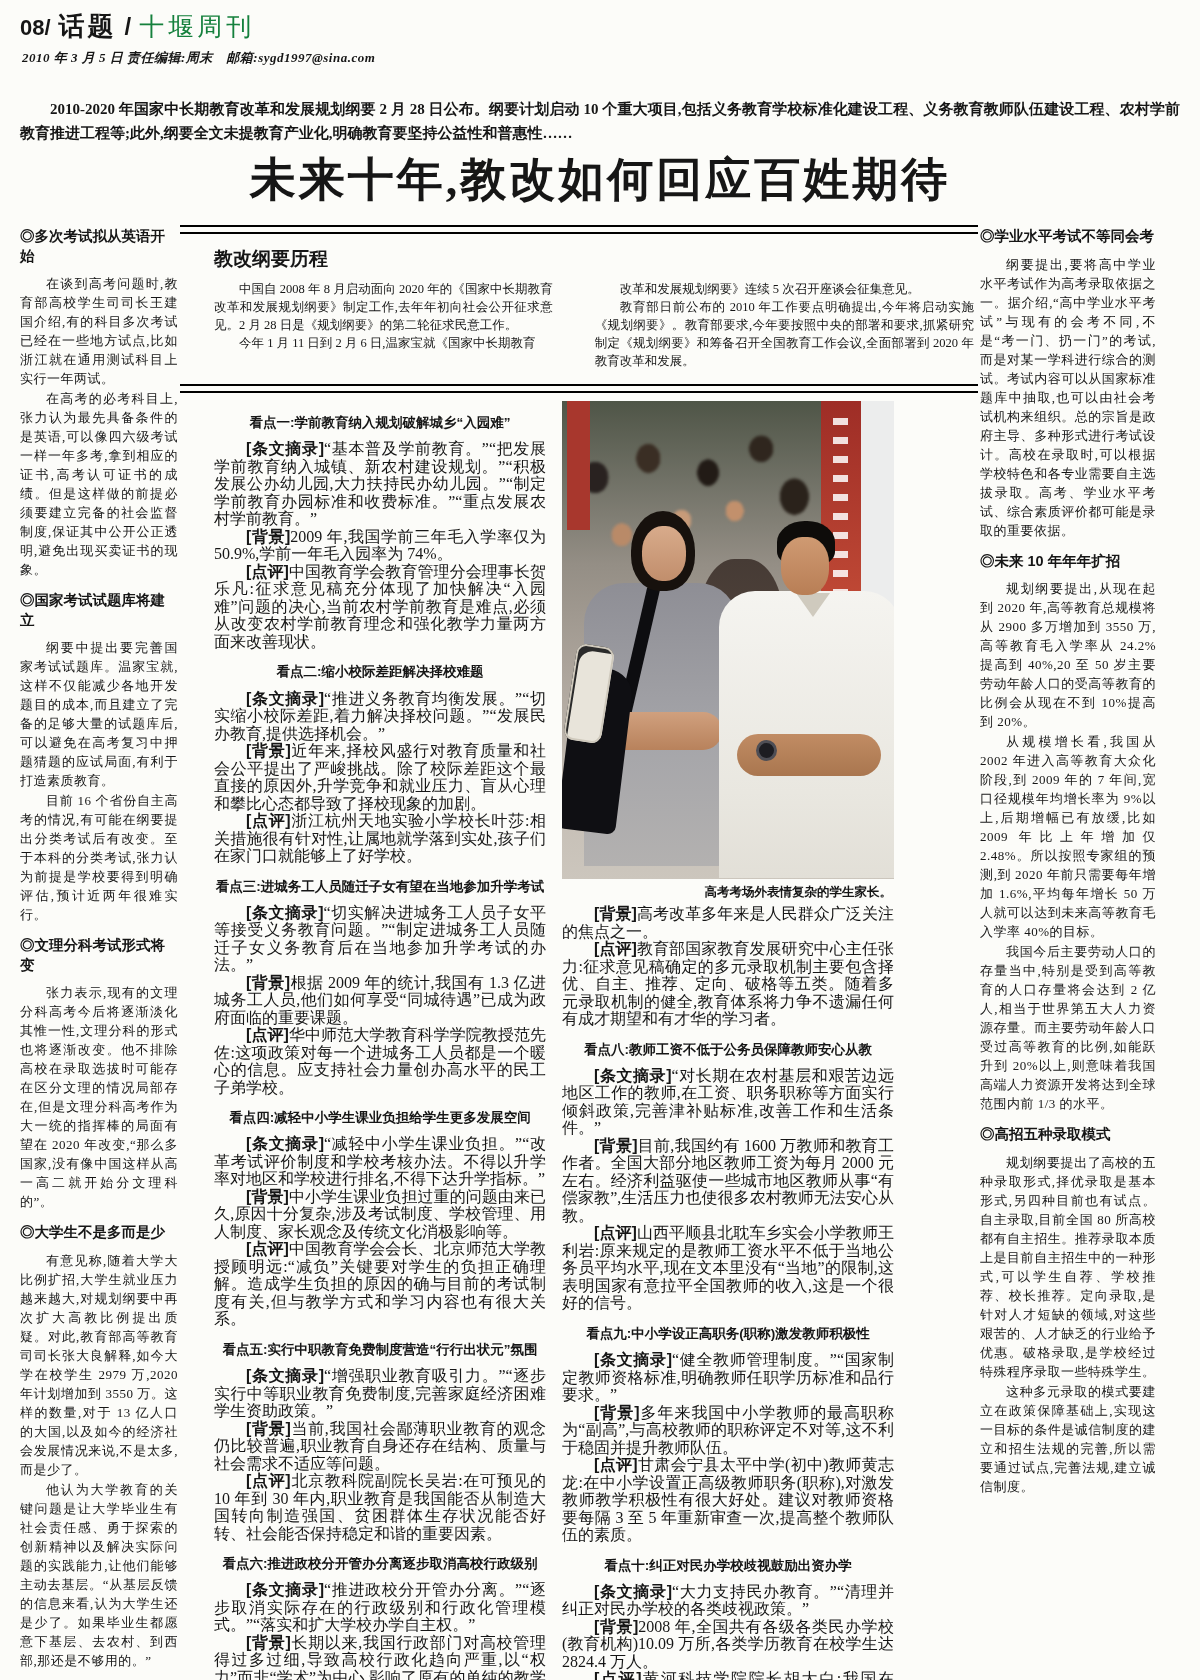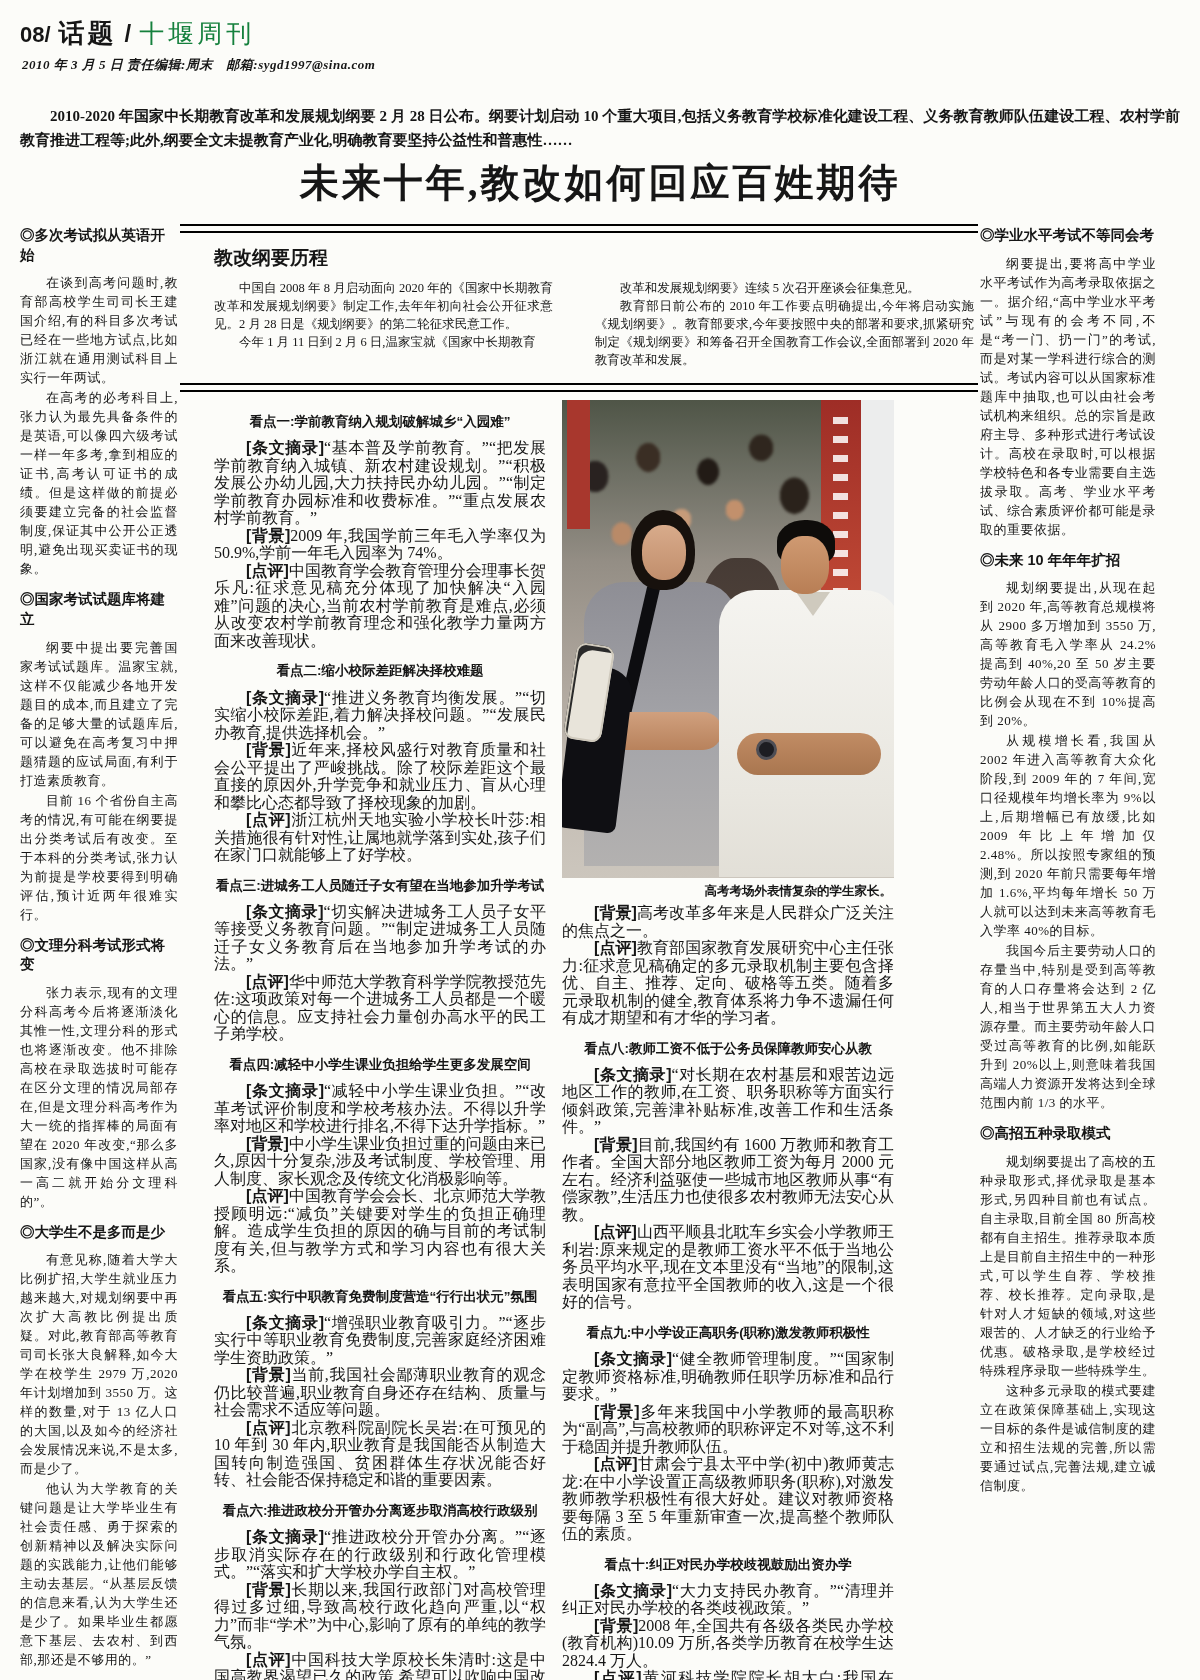--- a/index.html
+++ b/index.html
@@ -1,29 +1,29 @@
 <!DOCTYPE html>
 <html><head>
 <meta charset="utf-8">
 <style>
   html,body{margin:0;padding:0;background:#9a9a9a;}
   .page{width:1200px;height:1680px;margin:0 auto;background:#fcfcf9;box-sizing:border-box;
-        padding:16px 20px;overflow:hidden;position:relative;color:#161616;
+        padding:9px 20px;overflow:hidden;position:relative;color:#161616;
         font-family:"Liberation Serif","DejaVu Serif",serif;}
   
   .mast-line{display:flex;align-items:baseline;gap:8px;}
   .page-num{font:700 22px "Liberation Sans",sans-serif;}
   .section-name{font:900 26px "Liberation Sans",sans-serif;letter-spacing:3px;}
   .slash{font:700 24px "Liberation Sans",sans-serif;}
   .pub-name{font:400 25px "Liberation Serif",serif;letter-spacing:4px;color:#15803d;}
   .dateline{font:italic 700 13px "Liberation Serif",serif;margin:5px 0 0 2px;letter-spacing:.5px;}
   
   .lead{font-size:15px;line-height:1.62;font-weight:600;text-indent:2em;text-align:justify;
         margin:30px 0 6px;}
-  .headline{font-size:39px;line-height:1.12;font-weight:900;text-align:center;
+  .headline{font-size:46px;line-height:1.12;font-weight:900;text-align:center;
             letter-spacing:3px;margin:8px 0 20px;font-family:"Liberation Serif","DejaVu Serif",serif;}
   
   .content{display:flex;gap:2px;}
   .col-left{width:158px;flex:none;}
   .col-mid{width:798px;flex:none;}
   .col-right{width:176px;flex:none;}
   .sec-title{font:700 14.5px/1.35 "Liberation Sans",sans-serif;margin:12px 0 8px;}
   .col-left .sec-title:first-child,.col-right .sec-title:first-child{margin-top:2px;}
   .col-left p,.col-right p{font-size:13px;line-height:19px;letter-spacing:.5px;
         text-indent:2em;text-align:justify;margin:0 0 1px;}
@@ -153,20 +153,21 @@
           </section>
           <section>
             <h3 class="kd-title">看点二:缩小校际差距解决择校难题</h3>
             <p class="kd-item"><b class="kd-label">[条文摘录]</b><span>“推进义务教育均衡发展。”“切实缩小校际差距,着力解决择校问题。”“发展民办教育,提供选择机会。”</span></p>
             <p class="kd-item"><b class="kd-label">[背景]</b><span>近年来,择校风盛行对教育质量和社会公平提出了严峻挑战。除了校际差距这个最直接的原因外,升学竞争和就业压力、盲从心理和攀比心态都导致了择校现象的加剧。</span></p>
             <p class="kd-item"><b class="kd-label">[点评]</b><span>浙江杭州天地实验小学校长叶莎:相关措施很有针对性,让属地就学落到实处,孩子们在家门口就能够上了好学校。</span></p>
           </section>
           <section>
             <h3 class="kd-title">看点三:进城务工人员随迁子女有望在当地参加升学考试</h3>
             <p class="kd-item"><b class="kd-label">[条文摘录]</b><span>“切实解决进城务工人员子女平等接受义务教育问题。”“制定进城务工人员随迁子女义务教育后在当地参加升学考试的办法。”</span></p>
+            <p class="kd-item"><b class="kd-label">[背景]</b><span>根据 2009 年的统计,我国有 1.3 亿进城务工人员,他们如何享受“同城待遇”已成为政府面临的重要课题。</span></p>
             <p class="kd-item"><b class="kd-label">[点评]</b><span>华中师范大学教育科学学院教授范先佐:这项政策对每一个进城务工人员都是一个暖心的信息。应支持社会力量创办高水平的民工子弟学校。</span></p>
           </section>
           <section>
             <h3 class="kd-title">看点四:减轻中小学生课业负担给学生更多发展空间</h3>
             <p class="kd-item"><b class="kd-label">[条文摘录]</b><span>“减轻中小学生课业负担。”“改革考试评价制度和学校考核办法。不得以升学率对地区和学校进行排名,不得下达升学指标。”</span></p>
             <p class="kd-item"><b class="kd-label">[背景]</b><span>中小学生课业负担过重的问题由来已久,原因十分复杂,涉及考试制度、学校管理、用人制度、家长观念及传统文化消极影响等。</span></p>
             <p class="kd-item"><b class="kd-label">[点评]</b><span>中国教育学会会长、北京师范大学教授顾明远:“减负”关键要对学生的负担正确理解。造成学生负担的原因的确与目前的考试制度有关,但与教学方式和学习内容也有很大关系。</span></p>
           </section>
           <section>
             <h3 class="kd-title">看点五:实行中职教育免费制度营造“行行出状元”氛围</h3>

